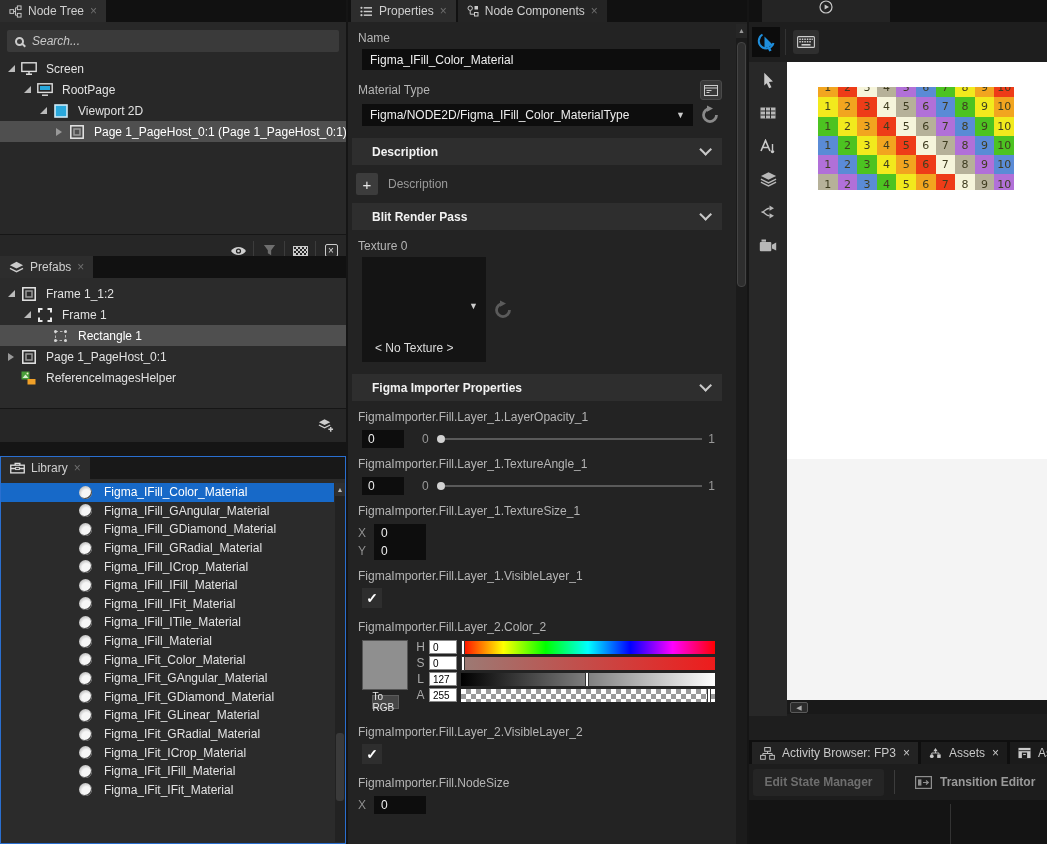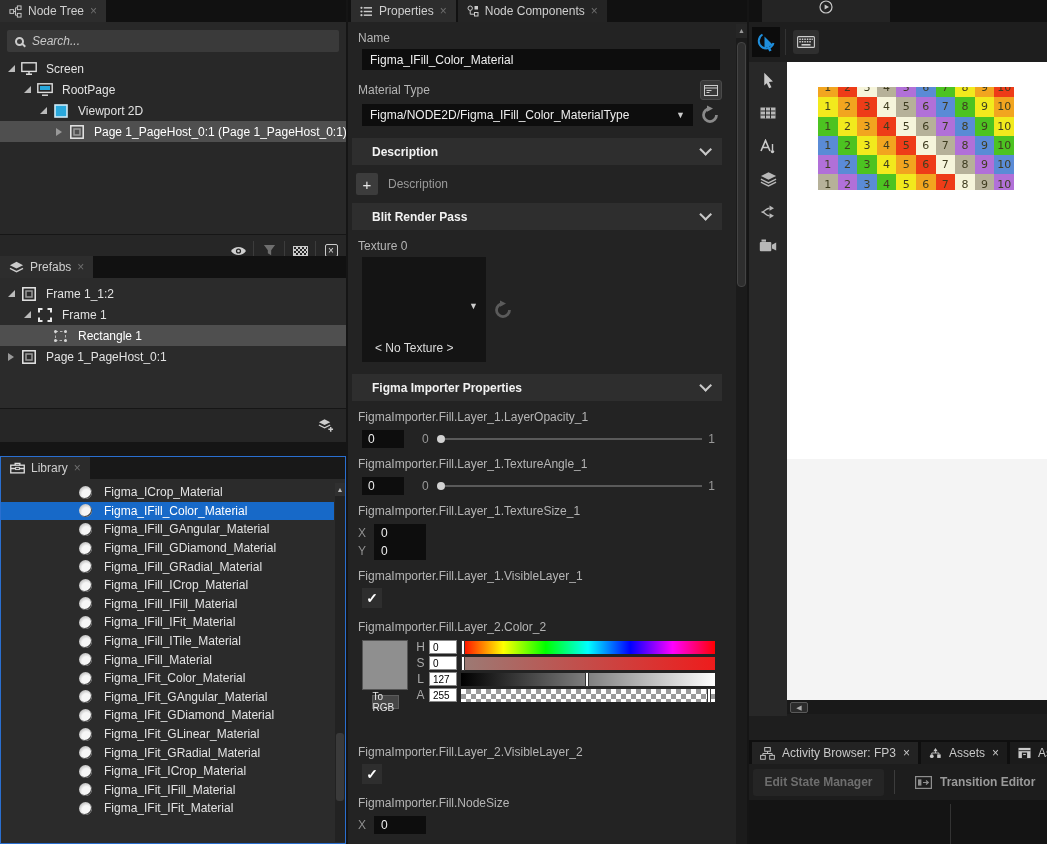--- a/index.html
+++ b/index.html
@@ -273,20 +273,31 @@
             <span class="exp-closed"></span>
           </span>
         <span class="ticon">
           <svg width="14" height="14" viewBox="0 0 14 14">
               <rect x="0.8" y="0.8" width="12.4" height="12.4" stroke="#e8e8e8" stroke-width="1.5" fill="none"></rect>
               <rect x="4" y="4" width="6" height="6" stroke="#9a9a9a" stroke-width="1.5" fill="none"></rect>
             </svg>
         </span>
         <span>Page 1_PageHost_0:1</span>
       </div>
+      <div class="trow" style="padding-left:20px;">
+        <span class="ticon">
+          <svg width="15" height="14" viewBox="0 0 15 14">
+              <rect x="0.5" y="0.5" width="8" height="8" fill="#4a9e3a"></rect>
+              <path d="M1.5 7 L4.5 3.5 7.5 7Z" fill="#d9f0d0"></path>
+              <circle cx="6.5" cy="2.5" r="1" fill="#f5f0c8"></circle>
+              <rect x="6.5" y="8" width="8" height="5.5" fill="#f0a028"></rect>
+            </svg>
+        </span>
+        <span>ReferenceImagesHelper</span>
+      </div>
     </div>
     <div class="bottombar" style="height:34px;">
       <span class="bbtn" style="margin-right:6px;">
         <svg width="17" height="15" viewBox="0 0 18 15">
             <path d="M8 1 L14 4 8 7 2 4Z" fill="#ccc"></path>
             <path d="M2 7 L8 10 14 7" stroke="#ccc" fill="none" stroke-width="1.3"></path>
             <path d="M14.5 9 V14 M12 11.5 H17" stroke="#ccc" stroke-width="1.6"></path>
           </svg>
       </span>
     </div>
@@ -301,24 +312,20 @@
               <path d="M5.5 3 V1 H10.5 V3" stroke="#ddd" stroke-width="1.4" fill="none"></path>
               <path d="M0.8 6.5 H6 M10 6.5 H15.2" stroke="#ddd" stroke-width="1.4"></path>
               <rect x="6" y="5.3" width="4" height="2.4" stroke="#ddd" fill="none"></rect>
             </svg>
         </span>
         <span>Library</span>
         <span class="close">×</span>
       </div>
     </div>
     <div class="liblist" id="library-list">
-        <div class="lib-row">
-          <span class="sphere"></span>
-          <span>Figma_ICrop_Material</span>
-        </div>
         <div class="lib-row selected">
           <span class="sphere"></span>
           <span>Figma_IFill_Color_Material</span>
         </div>
         <div class="lib-row">
           <span class="sphere"></span>
           <span>Figma_IFill_GAngular_Material</span>
         </div>
         <div class="lib-row">
           <span class="sphere"></span>
@@ -542,21 +549,21 @@
         <div class="hsla-row">
           <span class="lt">A</span>
           <input value="255" style="">
           <span class="sl sl-a">
               <span class="mark" style="left:calc(100% - 8px);"></span>
             </span>
         </div>
       </div>
     </div>
 
-    <div class="plabel" style="margin-top:36px;">FigmaImporter.Fill.Layer_2.VisibleLayer_2</div>
+    <div class="plabel" style="margin-top:16px;">FigmaImporter.Fill.Layer_2.VisibleLayer_2</div>
     <div class="checkbox"></div>
 
     <div class="plabel" style="margin-top:12px;">FigmaImporter.Fill.NodeSize</div>
     <div class="xyrow" style="margin-top:6px;">
       <span class="ax">X</span>
       <span class="xyval">0</span>
     </div>
     
   </div>
 

